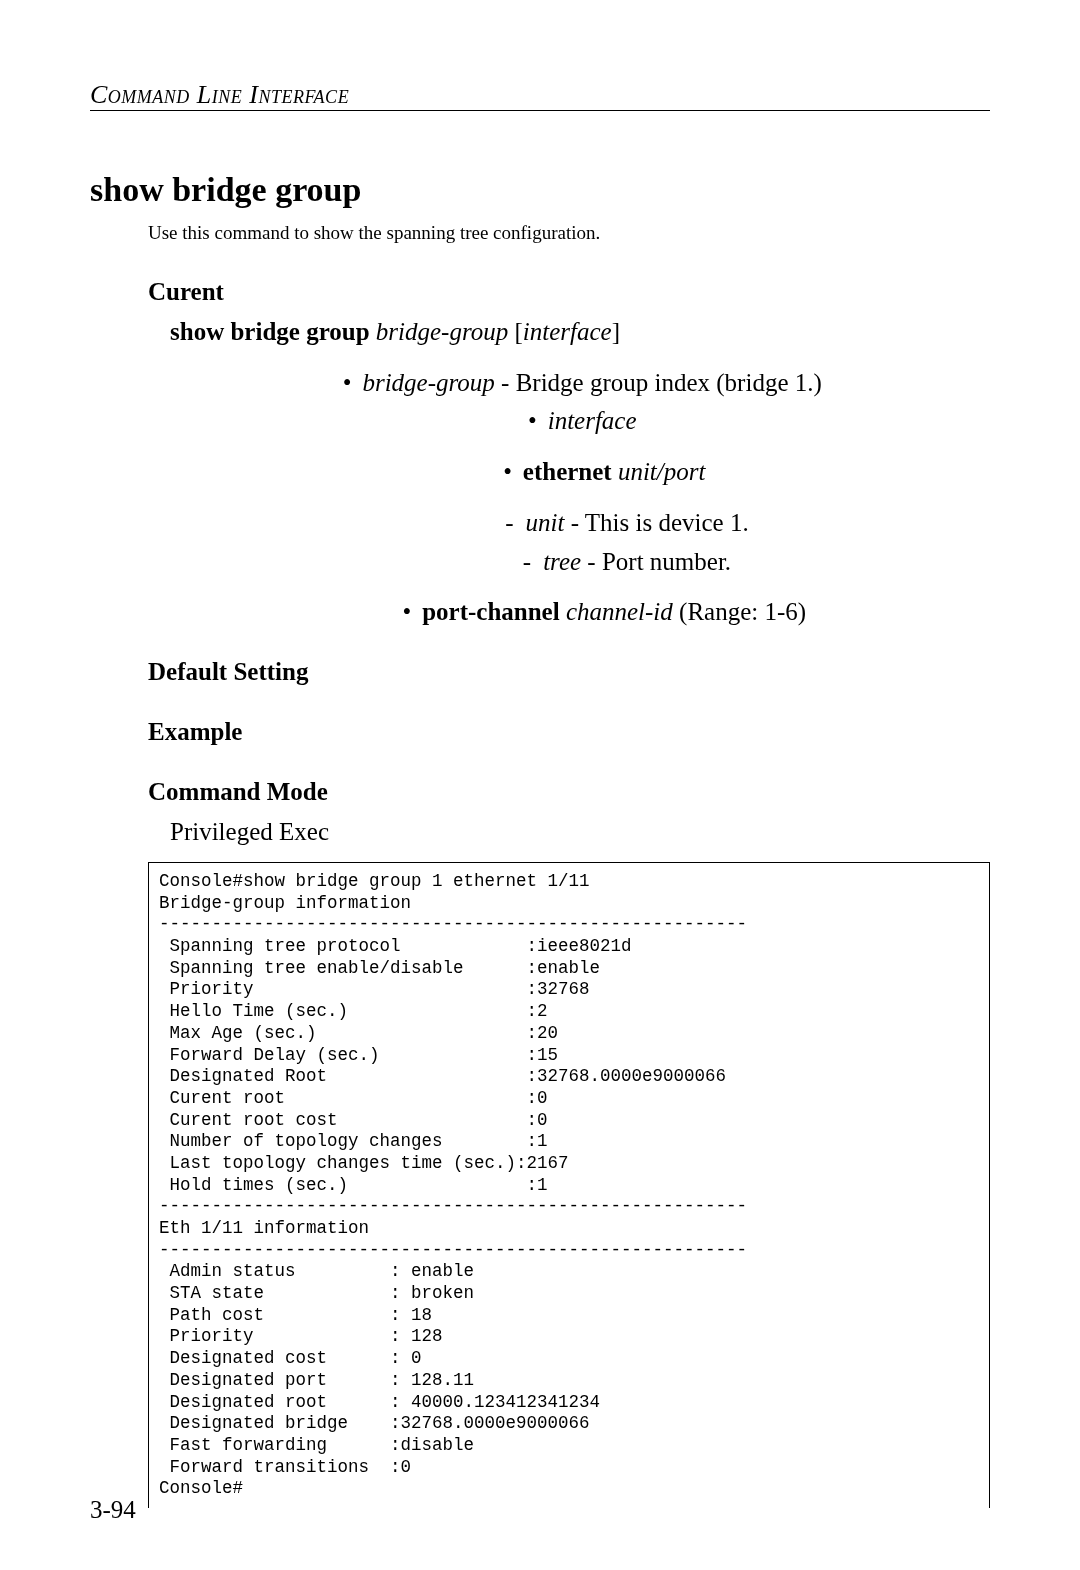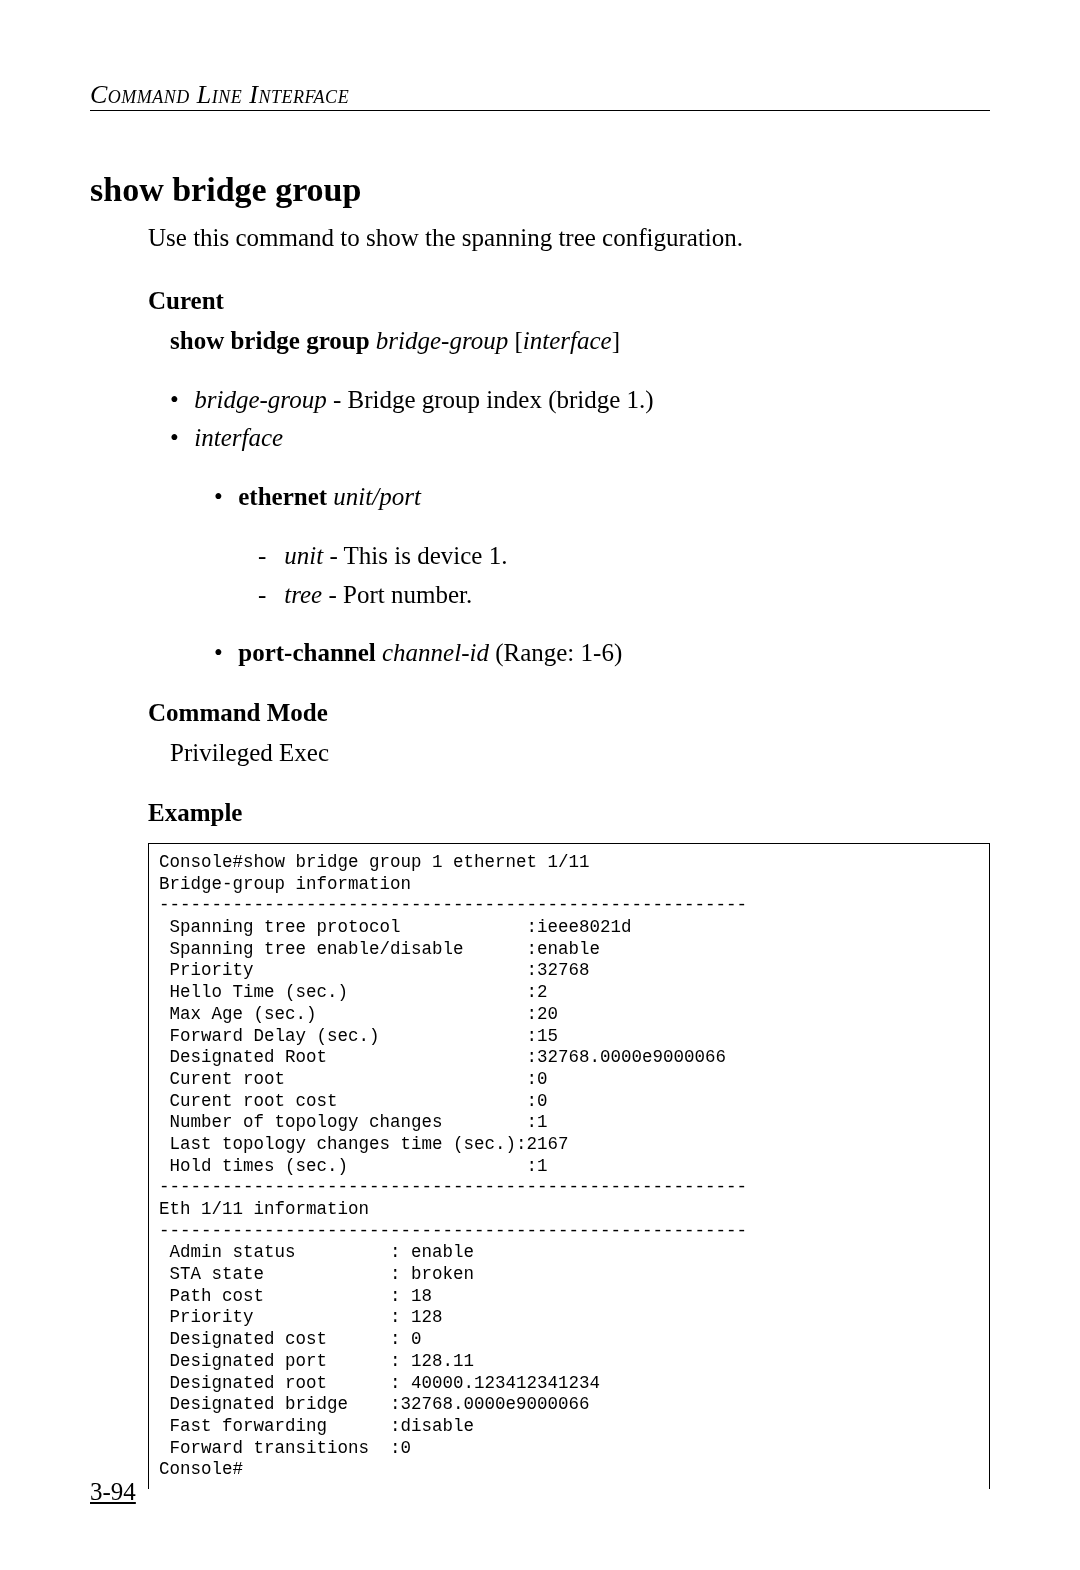--- a/index.html
+++ b/index.html
@@ -22,39 +22,40 @@
     font-size: 26px;
     letter-spacing: 0.5px;
     border-bottom: 1.5px solid #000;
   }
   h1.cmd-title {
     font-size: 34px;
     font-weight: bold;
     margin: 60px 0 10px 0;
   }
   .intro {
-    font-size: 25px;
+    font-size: 19px;
     line-height: 1.5;
     margin: 0 0 24px 58px;
   }
   .section {
     margin: 20px 0 4px 58px;
     font-size: 25px;
     line-height: 1.6;
   }
   .sec-head {
     font-weight: bold;
     font-size: 25px;
   }
   .indent-1 { margin-left: 22px; }
   .indent-2 { margin-left: 44px; }
   ul {
     list-style: none;
     padding: 0;
-    margin: 20px 0;
+    margin: 12px 0;
+    text-align: center;
   }
   li {
     line-height: 1.55;
     padding-left: 0;
   }
   li .bullet {
     display: inline-block;
     width: 18px;
   }
   li .dash {
@@ -70,24 +71,23 @@
     line-height: 1.24;
     margin: 10px 0 0 58px;
     padding: 8px 20px 8px 10px;
     border: 1.5px solid #000;
     border-bottom: none;
     white-space: pre;
     overflow: hidden;
   }
   .pagenum {
     position: absolute;
-    bottom: 64px;
+    bottom: 46px;
     left: 90px;
     font-size: 25px;
-    text-decoration: underline;
   }
 </style>
 </head>
 <body>
 
 <div class="page">
 
   <div class="running-head">Command Line Interface</div>
 
   <h1 class="cmd-title">show bridge group</h1>
@@ -135,29 +135,30 @@
             <span class="bold">port-channel</span>
             <span> </span>
             <span class="ital">channel-id</span><span> (Range: 1-6)</span>
           </li>
         </ul>
       </li>
     </ul>
   </div>
 
   <div class="section">
+    <div class="sec-head">Default Setting</div>
+  </div>
+
+  <div class="section" style="margin-bottom:0">
+    <div class="sec-head">Example</div>
   </div>
 
   <div class="section">
     <div class="sec-head">Command Mode</div>
     <div class="indent-1">Privileged Exec</div>
-  </div>
-
-  <div class="section" style="margin-bottom:0">
-    <div class="sec-head">Example</div>
   </div>
   <pre class="console">Console#show bridge group 1 ethernet 1/11
 Bridge-group information
 --------------------------------------------------------
  Spanning tree protocol            :ieee8021d
  Spanning tree enable/disable      :enable
  Priority                          :32768
  Hello Time (sec.)                 :2
  Max Age (sec.)                    :20
  Forward Delay (sec.)              :15

